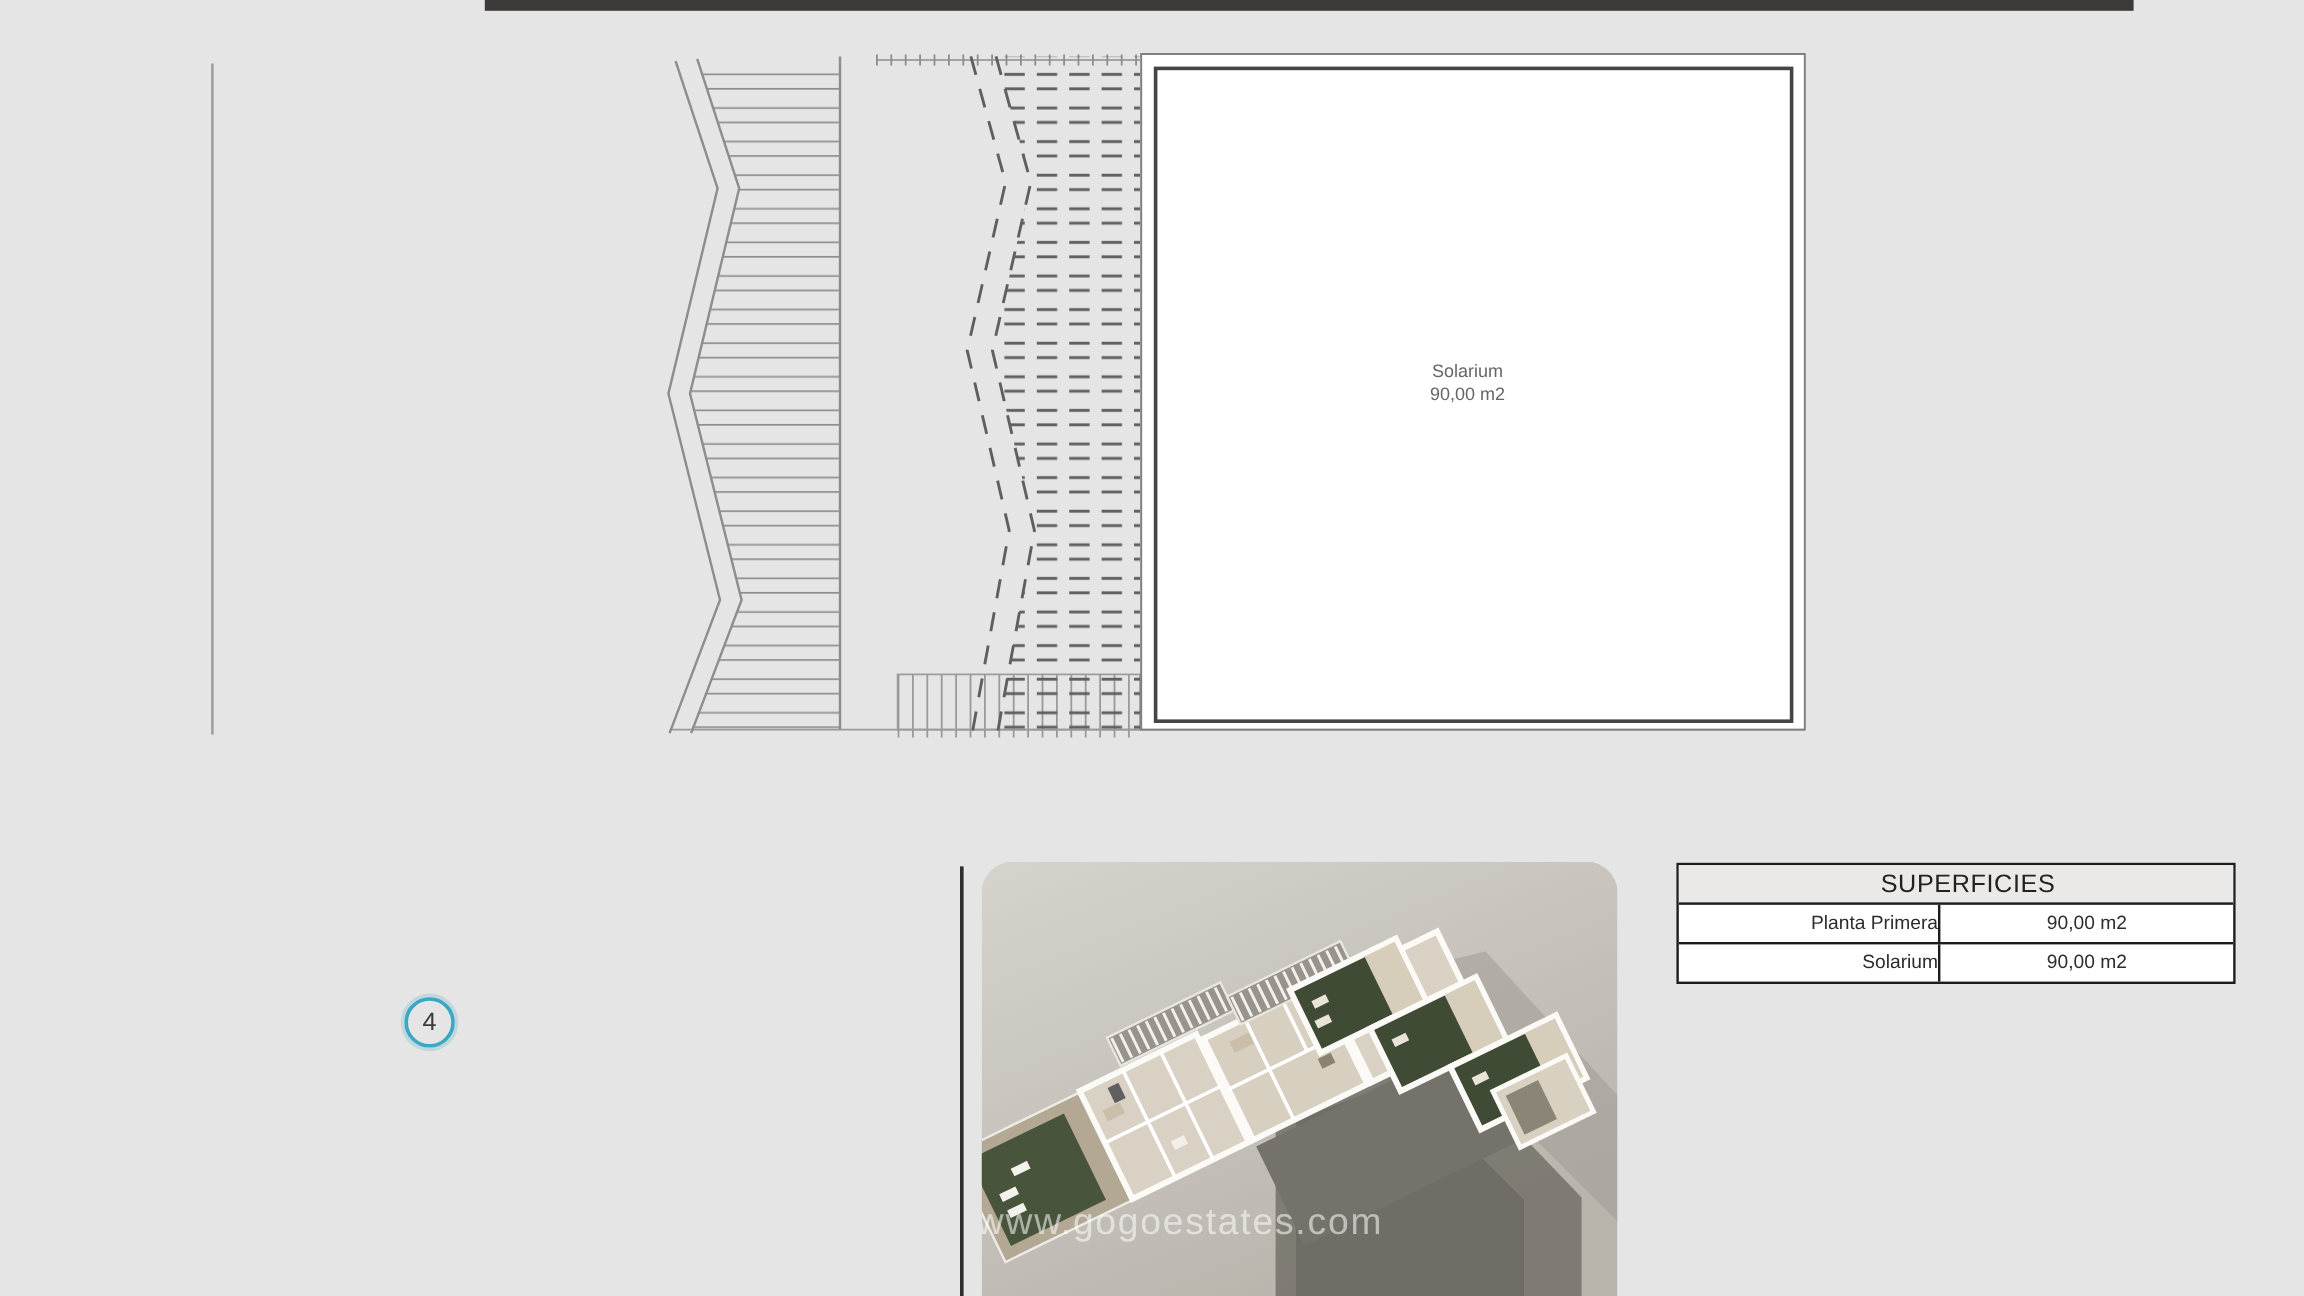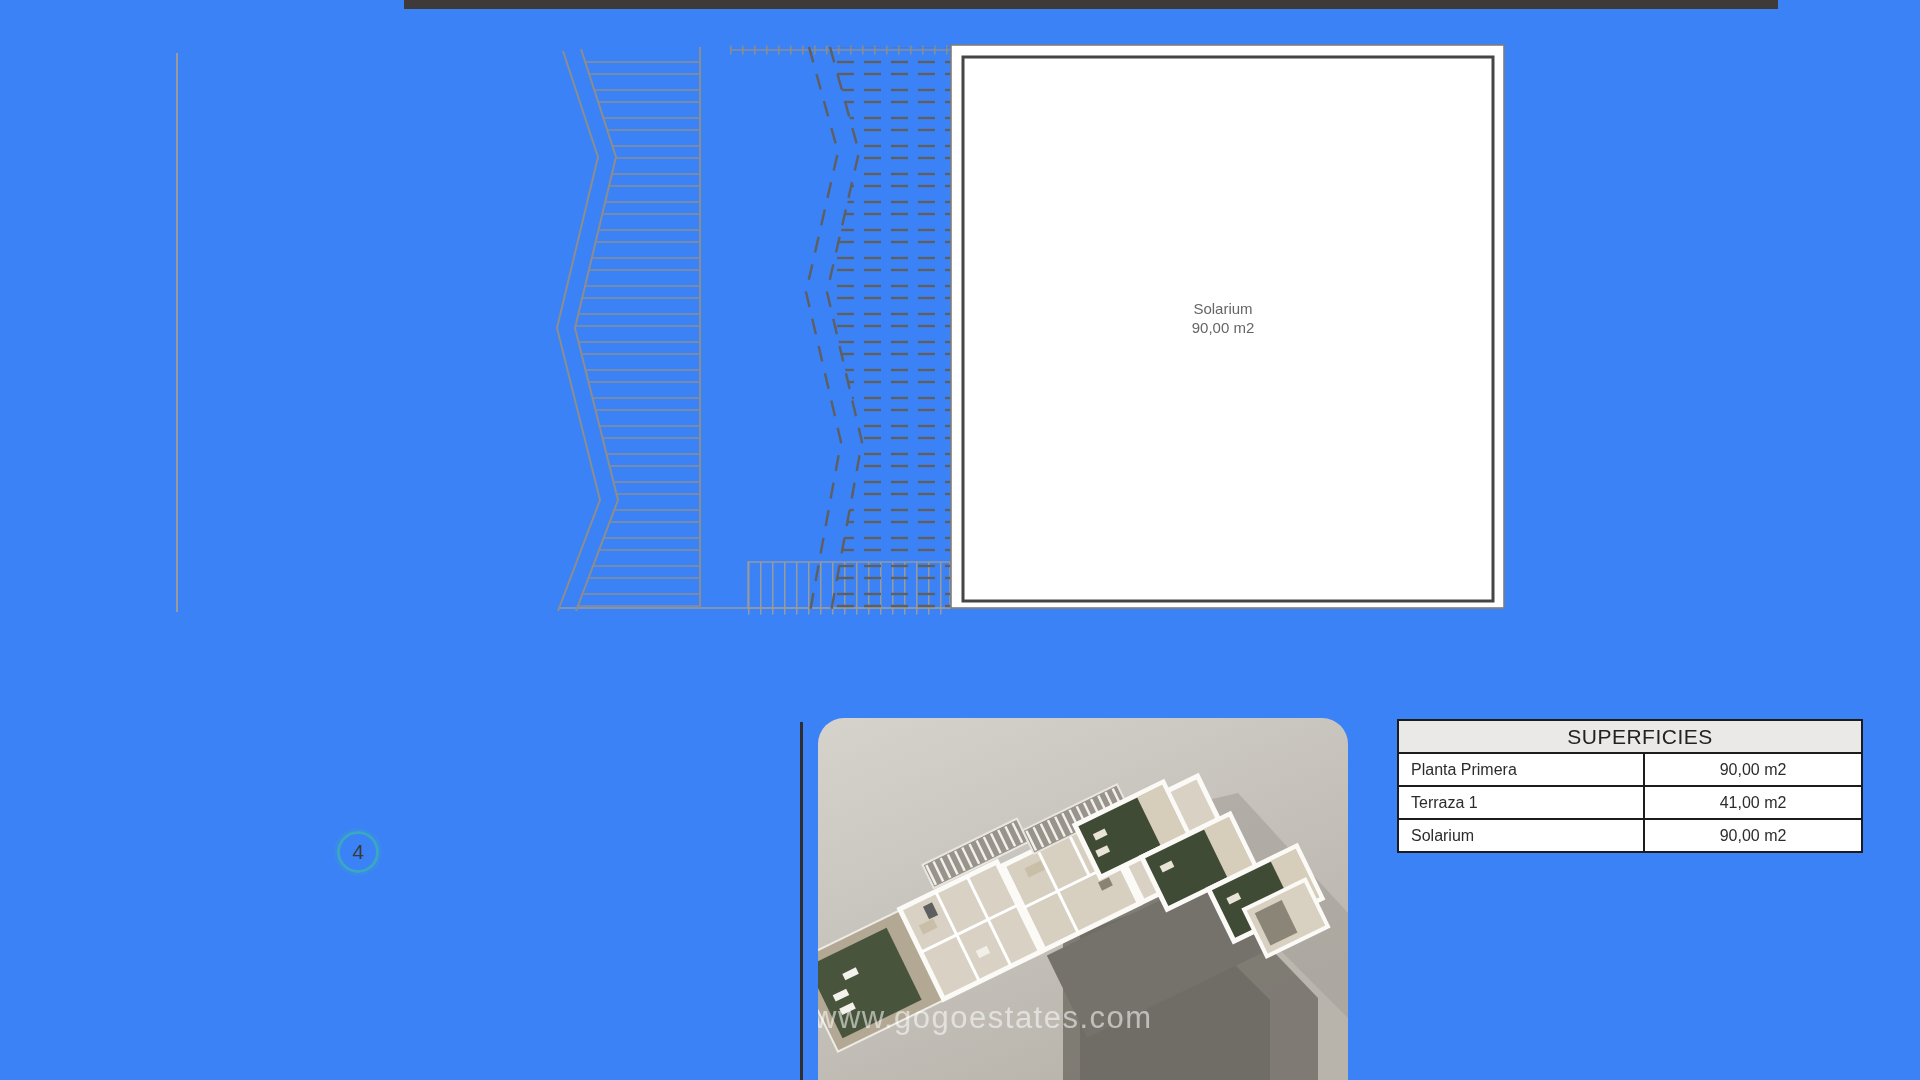--- a/index.html
+++ b/index.html
@@ -1,33 +1,33 @@
 <!DOCTYPE html>
 <html><head>
 <meta charset="utf-8">
 <style>
   html,body{margin:0;padding:0;background:#ffffff;}
-  .page{position:relative;width:1920px;height:1080px;background:#3b82f6;overflow:hidden;
+  .page{position:relative;width:1920px;height:1080px;background:#e5e5e5;overflow:hidden;
         font-family:"Liberation Sans", sans-serif;}
   .top-bar{position:absolute;left:404px;top:0;width:1374px;height:9px;background:#3e3a39;}
   .plan-svg{position:absolute;left:0;top:0;}
   .sheet-badge{position:absolute;left:337px;top:831px;width:42px;height:42px;border-radius:50%;
         border:3px solid #3aa7c3;box-sizing:border-box;display:flex;align-items:center;justify-content:center;
         box-shadow:0 0 0 3px rgba(58,167,195,0.22);}
   .sheet-badge span{font-size:21px;color:#3a3a3a;}
   .divider-v{position:absolute;left:800px;top:722px;width:3px;height:358px;background:#2e2e2e;}
   .render-wrap{position:absolute;left:818px;top:718px;width:530px;height:420px;overflow:hidden;border-radius:26px;}
   .surf-table{position:absolute;left:1397px;top:719px;width:466px;border:2px solid #1c1c1c;
         background:#ffffff;box-sizing:border-box;color:#2c2c2c;}
   .t-head{height:31px;line-height:31px;background:#eae9e7;border-bottom:2px solid #1c1c1c;
         text-align:center;font-size:21px;letter-spacing:0.5px;color:#222;padding-left:20px;}
   .t-row{display:flex;height:31px;line-height:31px;border-bottom:2px solid #1c1c1c;font-size:16px;}
   .t-row:last-child{border-bottom:none;}
-  .t-label{width:246px;padding-left:12px;border-right:2px solid #1c1c1c;box-sizing:border-box;
-        text-align:left;overflow:hidden;}
+  .t-label{width:218px;padding-left:12px;border-right:2px solid #1c1c1c;box-sizing:border-box;
+        text-align:right;overflow:hidden;}
   .t-value{flex:1;text-align:center;}
 </style>
 </head>
 <body>
 
 <div class="page">
 
   <div class="top-bar"></div>
 
   <svg class="plan-svg" width="1920" height="660" viewBox="0 0 1920 660">
@@ -157,22 +157,18 @@
 
   <div class="surf-table">
     <div class="t-head">
       <span>SUPERFICIES</span>
     </div>
     <div class="t-row">
       <div class="t-label">Planta Primera</div>
       <div class="t-value">90,00 m2</div>
     </div>
     <div class="t-row">
-      <div class="t-label">Terraza 1</div>
-      <div class="t-value">41,00 m2</div>
-    </div>
-    <div class="t-row">
       <div class="t-label">Solarium</div>
       <div class="t-value">90,00 m2</div>
     </div>
   </div>
 
 </div>
 
 </body></html>

